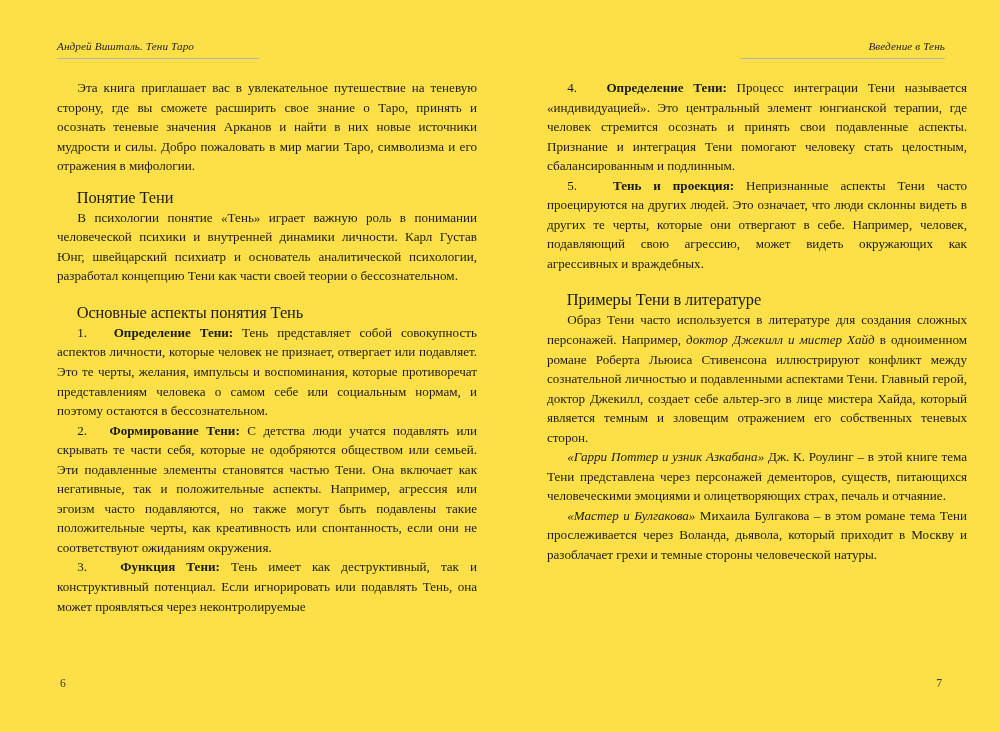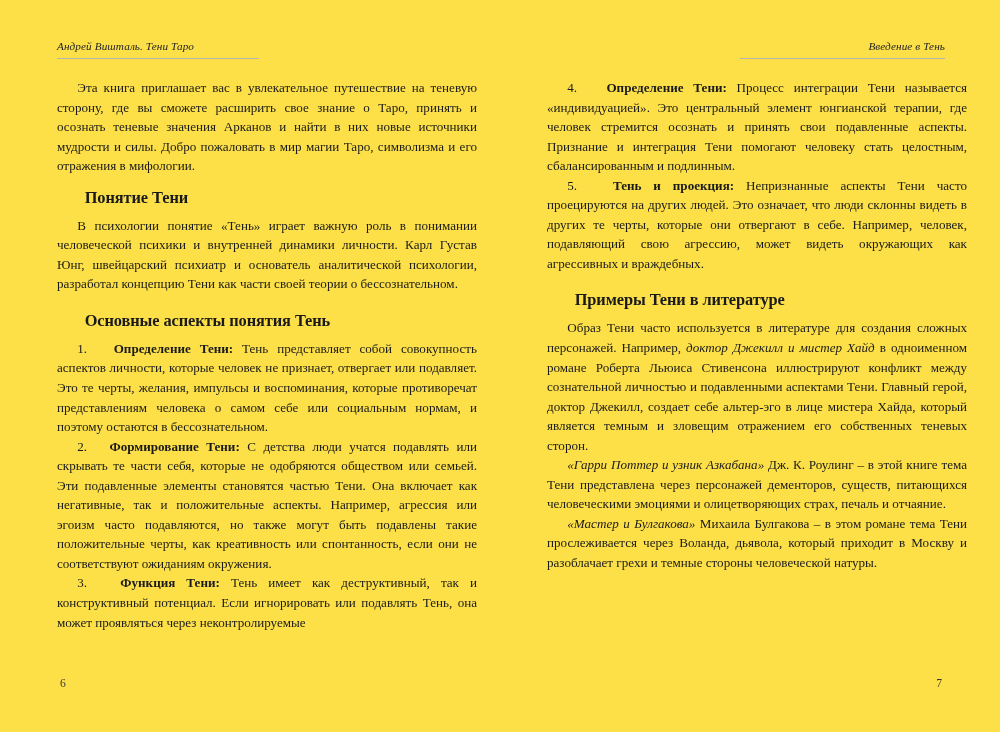--- a/index.html
+++ b/index.html
@@ -63,24 +63,24 @@
   .column-left  { left: 57px; }
   .column-right { left: 47px; }
 
   .column p {
     margin: 0;
     text-indent: 1.55em;
   }
   .column p.noindent { text-indent: 0; }
 
   h2.sec {
-    margin: 8px;
+    margin: 0;
     font-size: 16.4px;
     line-height: 20px;
-    font-weight: bold;
+    font-weight: normal;
     text-align: left;
     text-indent: 1.2em;
     letter-spacing: -0.1px;
   }
   h2.sec.space-before { margin-top: 12px; }
   h2.sec.space-before-lg { margin-top: 17px; }
 
   .lead { font-weight: bold; }
   .ital { font-style: italic; }
   .num  { }

